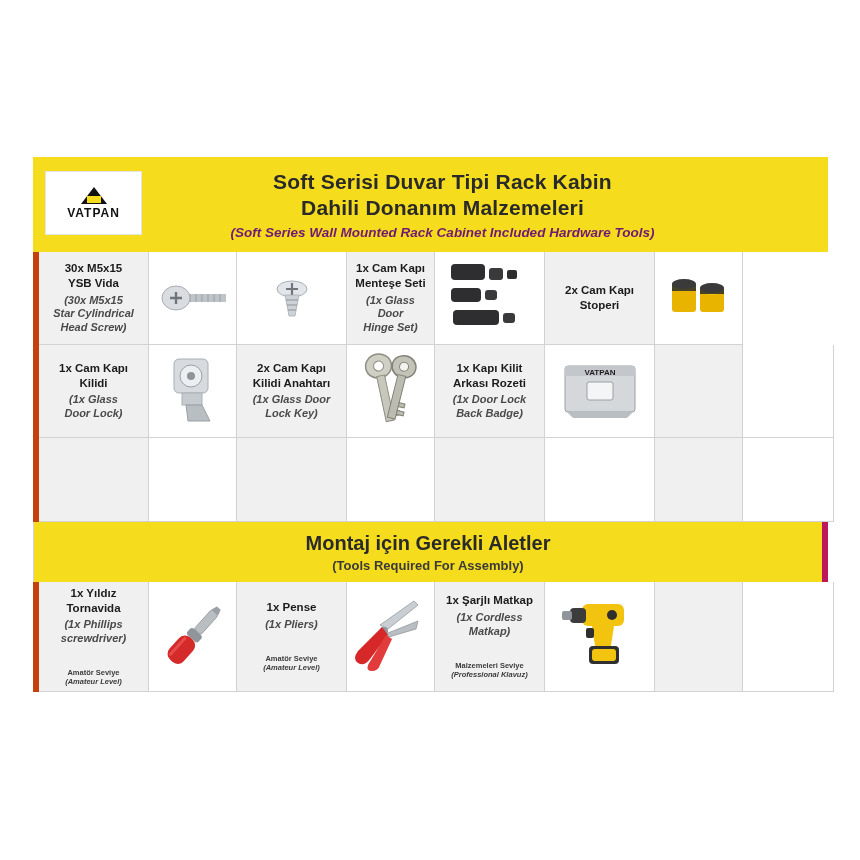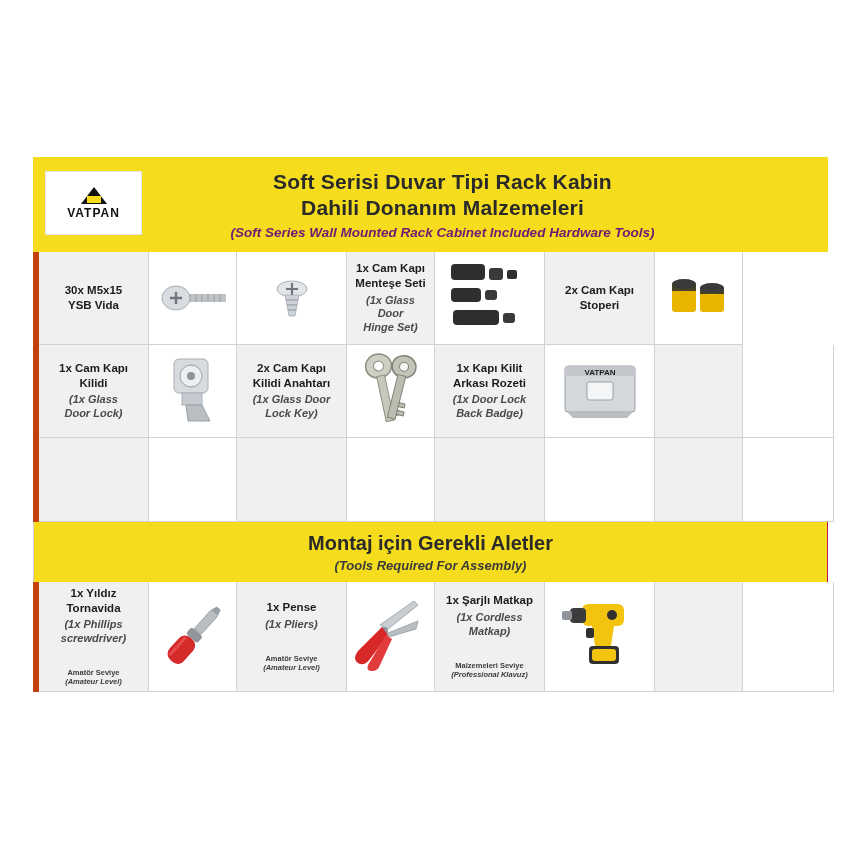--- a/index.html
+++ b/index.html
@@ -130,30 +130,29 @@
   .img-cell { padding: 2px; }
   
   .tools-band {
     background: #f5dd1d;
     height: 60px;
     display: flex;
     flex-direction: column;
     align-items: center;
     justify-content: center;
     border-left: 1px solid #d2d2d2;
-    border-right: 1px solid #be185d;
+    border-right: 6px solid #be185d;
   }
   .tools-title {
     font-size: 20px;
     font-weight: bold;
     color: #2a2a2a;
   }
   .tools-sub {
     font-size: 13px;
-    font-style: italic;
     font-weight: bold;
     color: #3a3a3a;
     margin-top: 3px;
   }
   svg { display: block; }
 </style>
 </head>
 <body>
 
 <div id="sheet">
@@ -166,20 +165,21 @@
     <div class="header-texts">
       <div class="header-title">Soft Serisi Duvar Tipi Rack Kabin</div>
       <div class="header-title">Dahili Donanım Malzemeleri</div>
       <div class="header-sub">(Soft Series Wall Mounted Rack Cabinet Included Hardware Tools)</div>
     </div>
   </div>
 
   <div class="grid">
     <div class="cell shade">
       <div class="t-name">30x M5x15<br>YSB Vida</div>
+      <div class="t-en">(30x M5x15<br>Star Cylindrical<br>Head Screw)</div>
     </div>
     <div class="cell img-cell">
       <svg width="78" height="40" viewBox="0 0 78 40">
         <rect x="30" y="16" width="42" height="8" rx="2" fill="#c9cdd2"></rect>
         <path d="M30 16 L72 16 L72 24 L30 24 Z" fill="#bfc4c9"></path>
         <g stroke="#9aa0a6" stroke-width="1">
           <line x1="36" y1="16" x2="36" y2="24"></line>
             <line x1="42" y1="16" x2="42" y2="24"></line>
           <line x1="48" y1="16" x2="48" y2="24"></line>
             <line x1="54" y1="16" x2="54" y2="24"></line>

